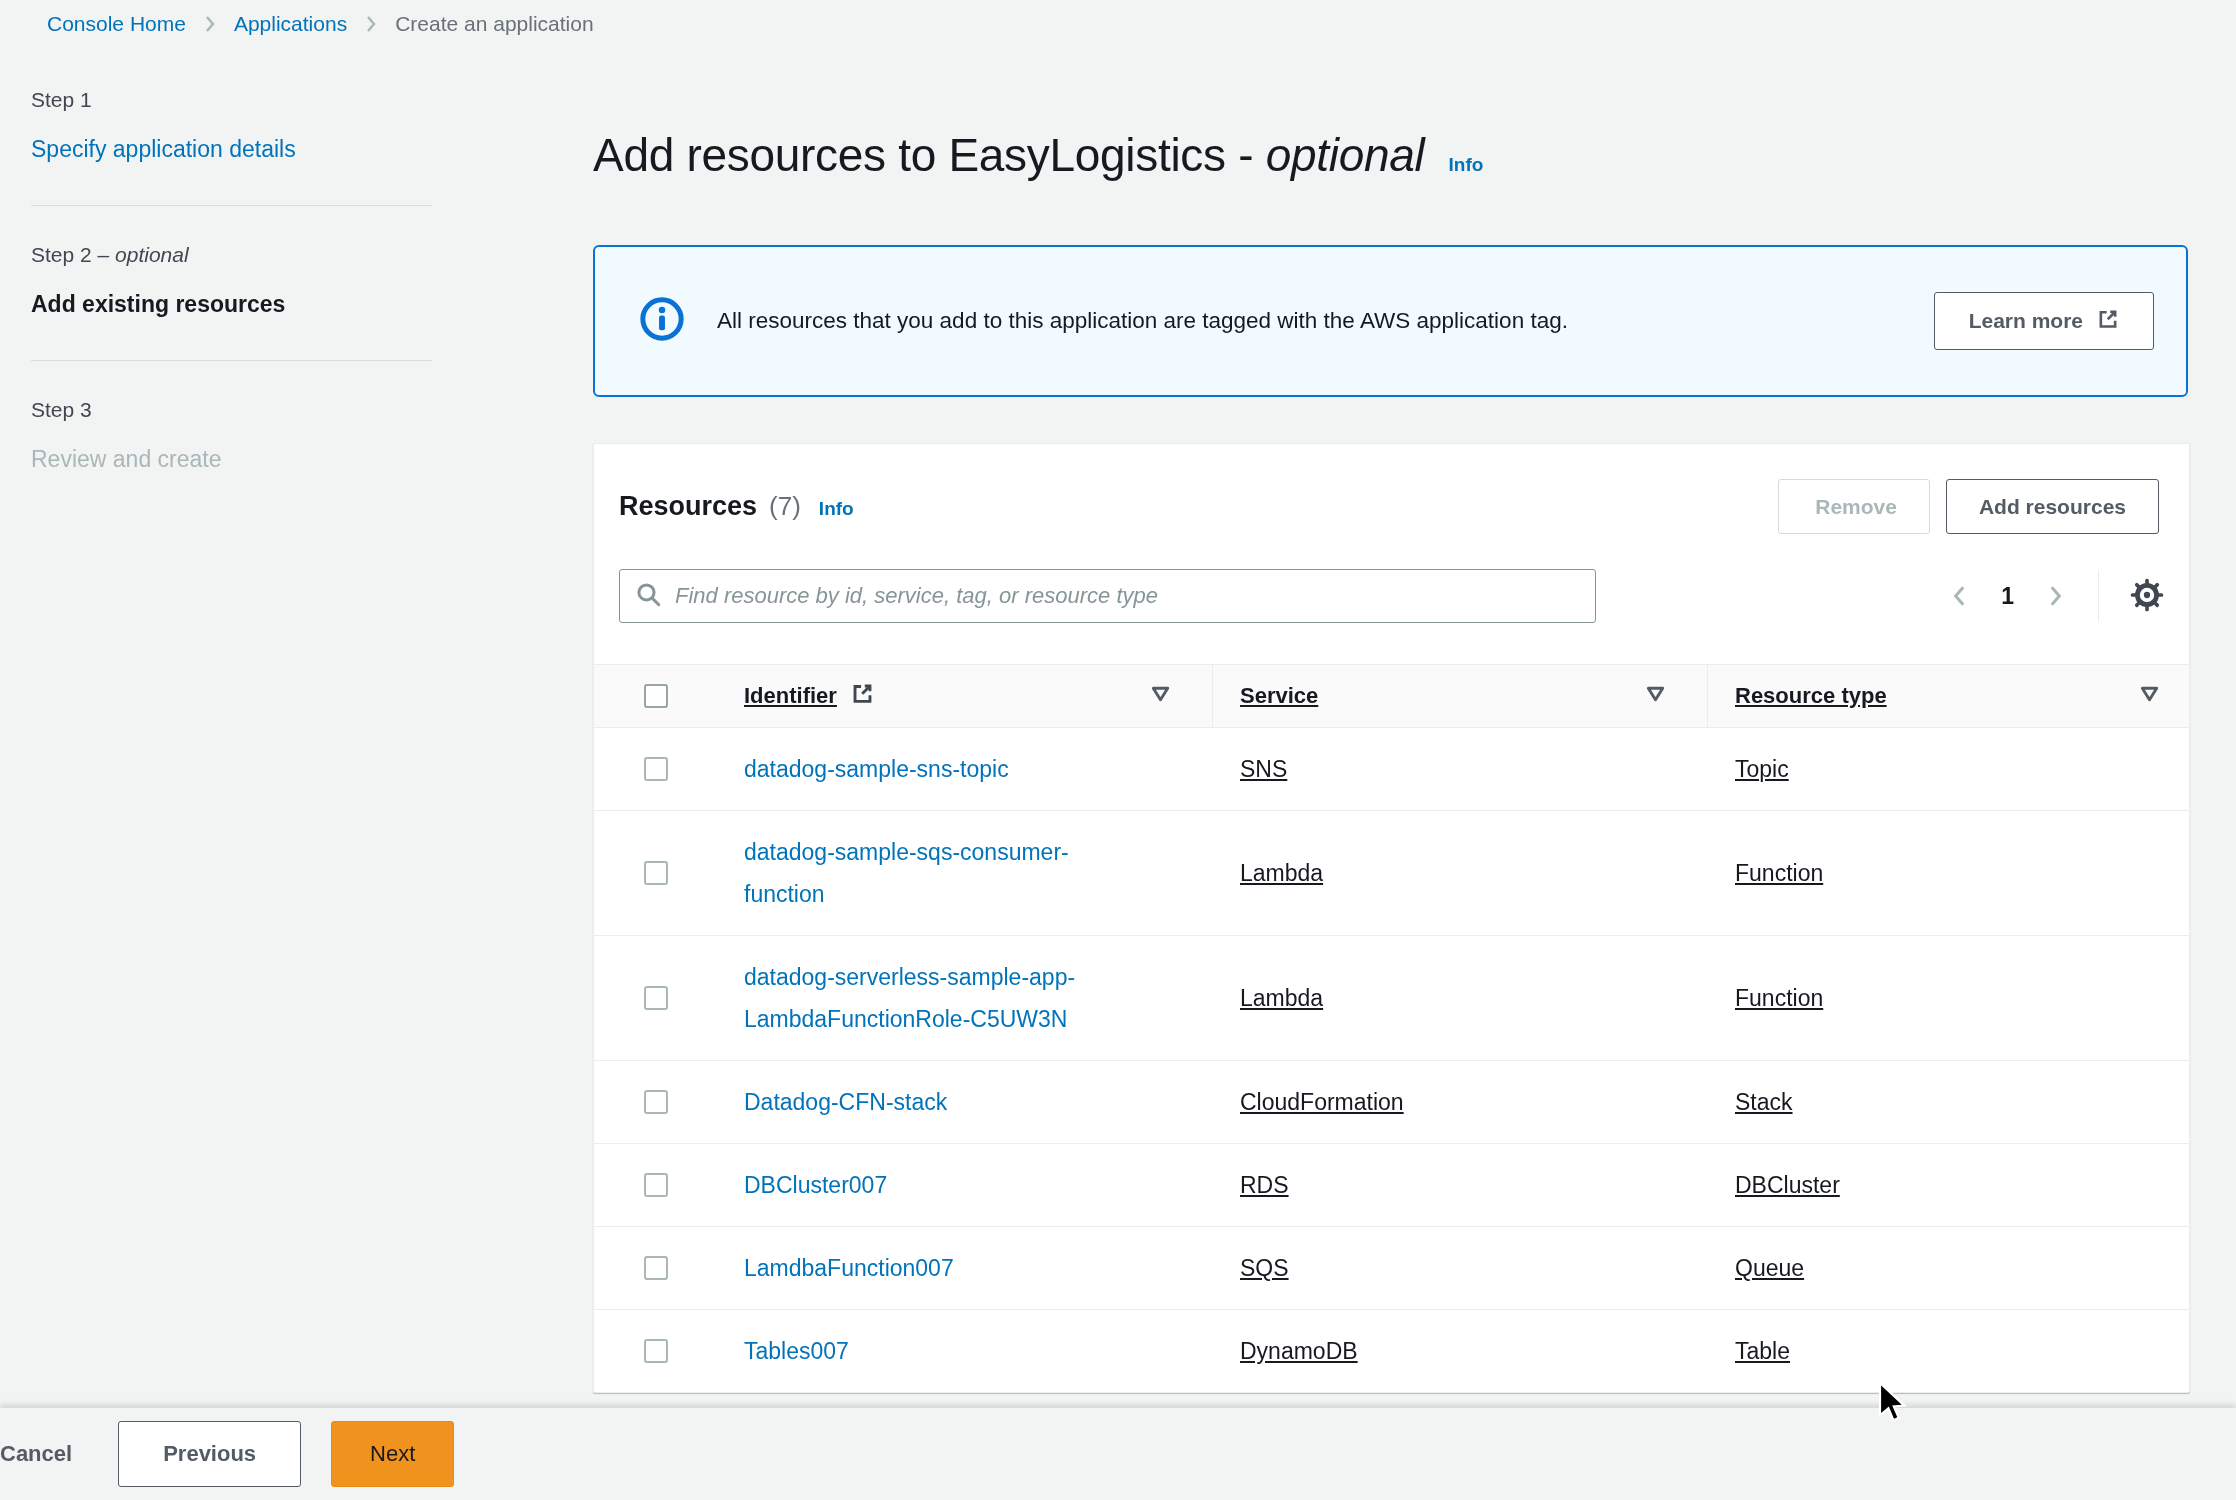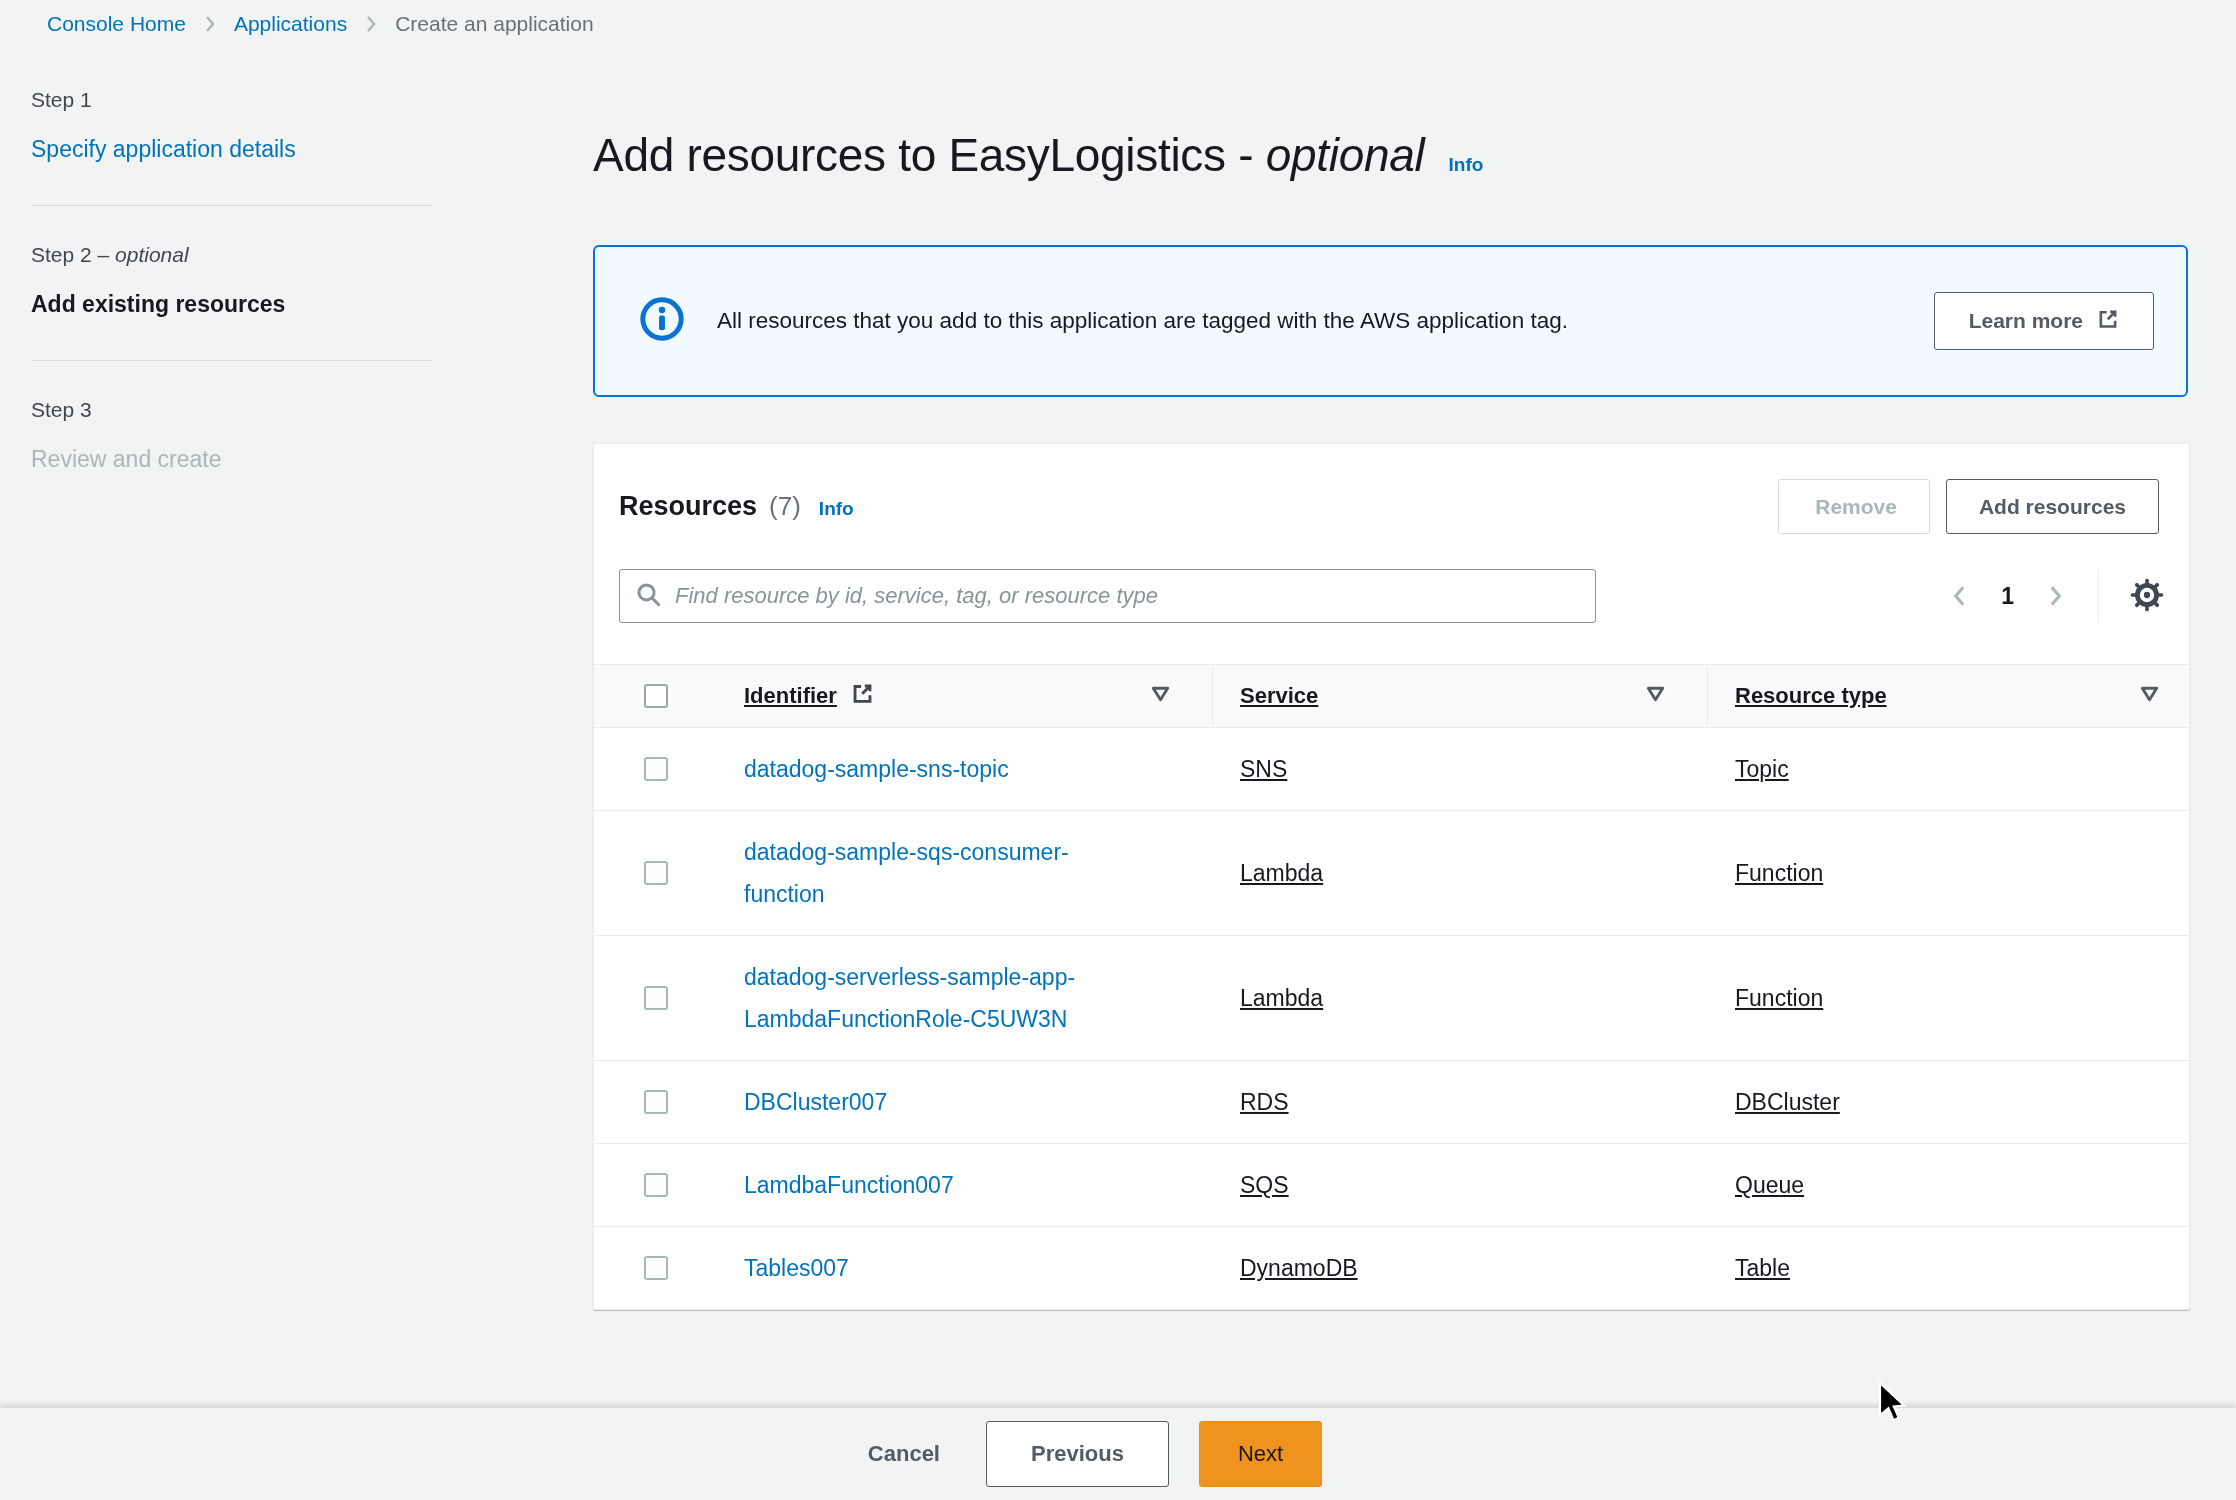--- a/index.html
+++ b/index.html
@@ -86,21 +86,21 @@
   .trow:last-child { border-bottom:none; }
   .cell { padding:20px 20px 20px 27px; font-size:23px; line-height:42px; }
   .cell-check { display:flex; justify-content:center; }
   .checkbox { width:24px; height:24px; background:#fff; border:2px solid #aab7b8; border-radius:3px; cursor:pointer; }
   .thead .checkbox { border-color:#9aa5a6; }
   .id-link { color:#0073bb; display:inline-block; max-width:370px; }
 
   
   .footer-bar { position:absolute; left:0; top:1408px; width:2236px; height:92px;
     background:#f2f3f3; box-shadow:0 -3px 6px rgba(0,28,36,.14);
-    display:flex; align-items:center; justify-content:center; padding-right:46px; gap:30px; }
+    display:flex; align-items:center; justify-content:flex-start; padding-right:46px; gap:30px; }
   .cancel-link { font-size:22px; font-weight:700; color:#545b64; margin-right:16px; }
   .btn-previous { height:66px; padding:0 44px; font-size:22px; }
   .btn-next { height:66px; padding:0 38px; background:#f0921e; border:1px solid #e98c12; border-radius:3px;
     font-family:inherit; font-size:22px; font-weight:400; color:#191919; cursor:pointer; }
 
   .cursor { position:absolute; left:1872px; top:1381px; z-index:50; pointer-events:none; }
 </style>
 </head>
 <body>
 
@@ -296,20 +296,30 @@
     <div class="cell-check">
       <span class="checkbox"></span>
     </div>
     <div class="cell">
       <a class="id-link">datadog-serverless-sample-app-LambdaFunctionRole-C5UW3N</a>
     </div>
     <div class="cell svc">Lambda</div>
     <div class="cell rtype">Function</div>
   </div>
 
+  <div class="trow">
+    <div class="cell-check">
+      <span class="checkbox"></span>
+    </div>
+    <div class="cell">
+      <a class="id-link">Datadog-CFN-stack</a>
+    </div>
+    <div class="cell svc">CloudFormation</div>
+    <div class="cell rtype">Stack</div>
+  </div>
 
   <div class="trow">
     <div class="cell-check">
       <span class="checkbox"></span>
     </div>
     <div class="cell">
       <a class="id-link">DBCluster007</a>
     </div>
     <div class="cell svc">RDS</div>
     <div class="cell rtype">DBCluster</div>

